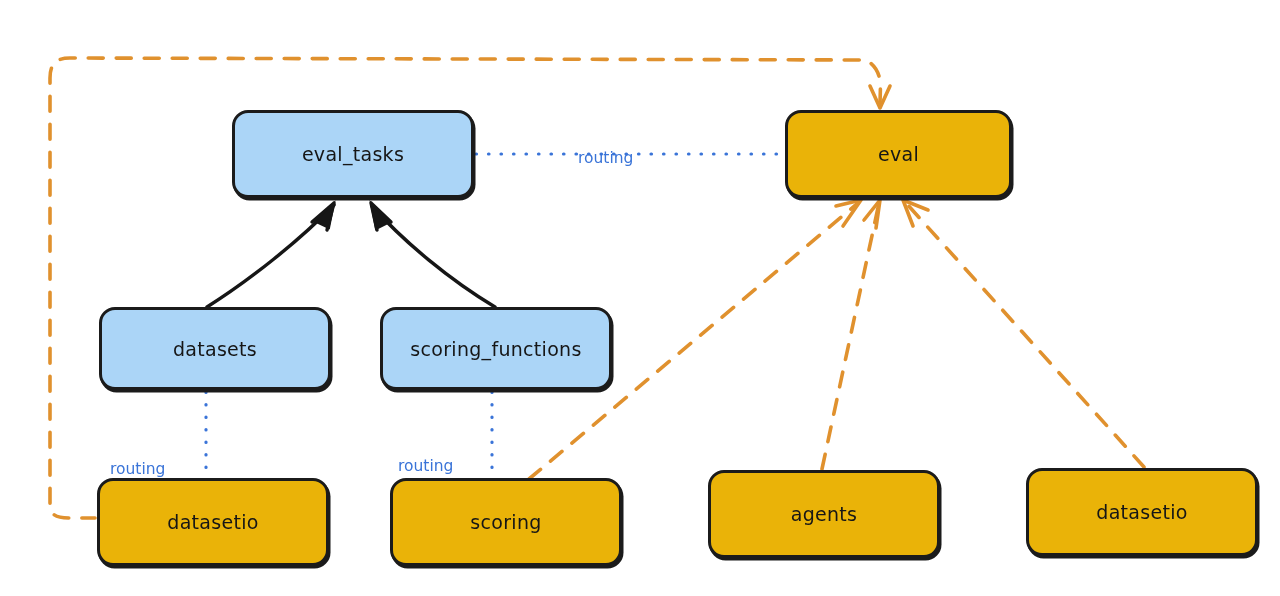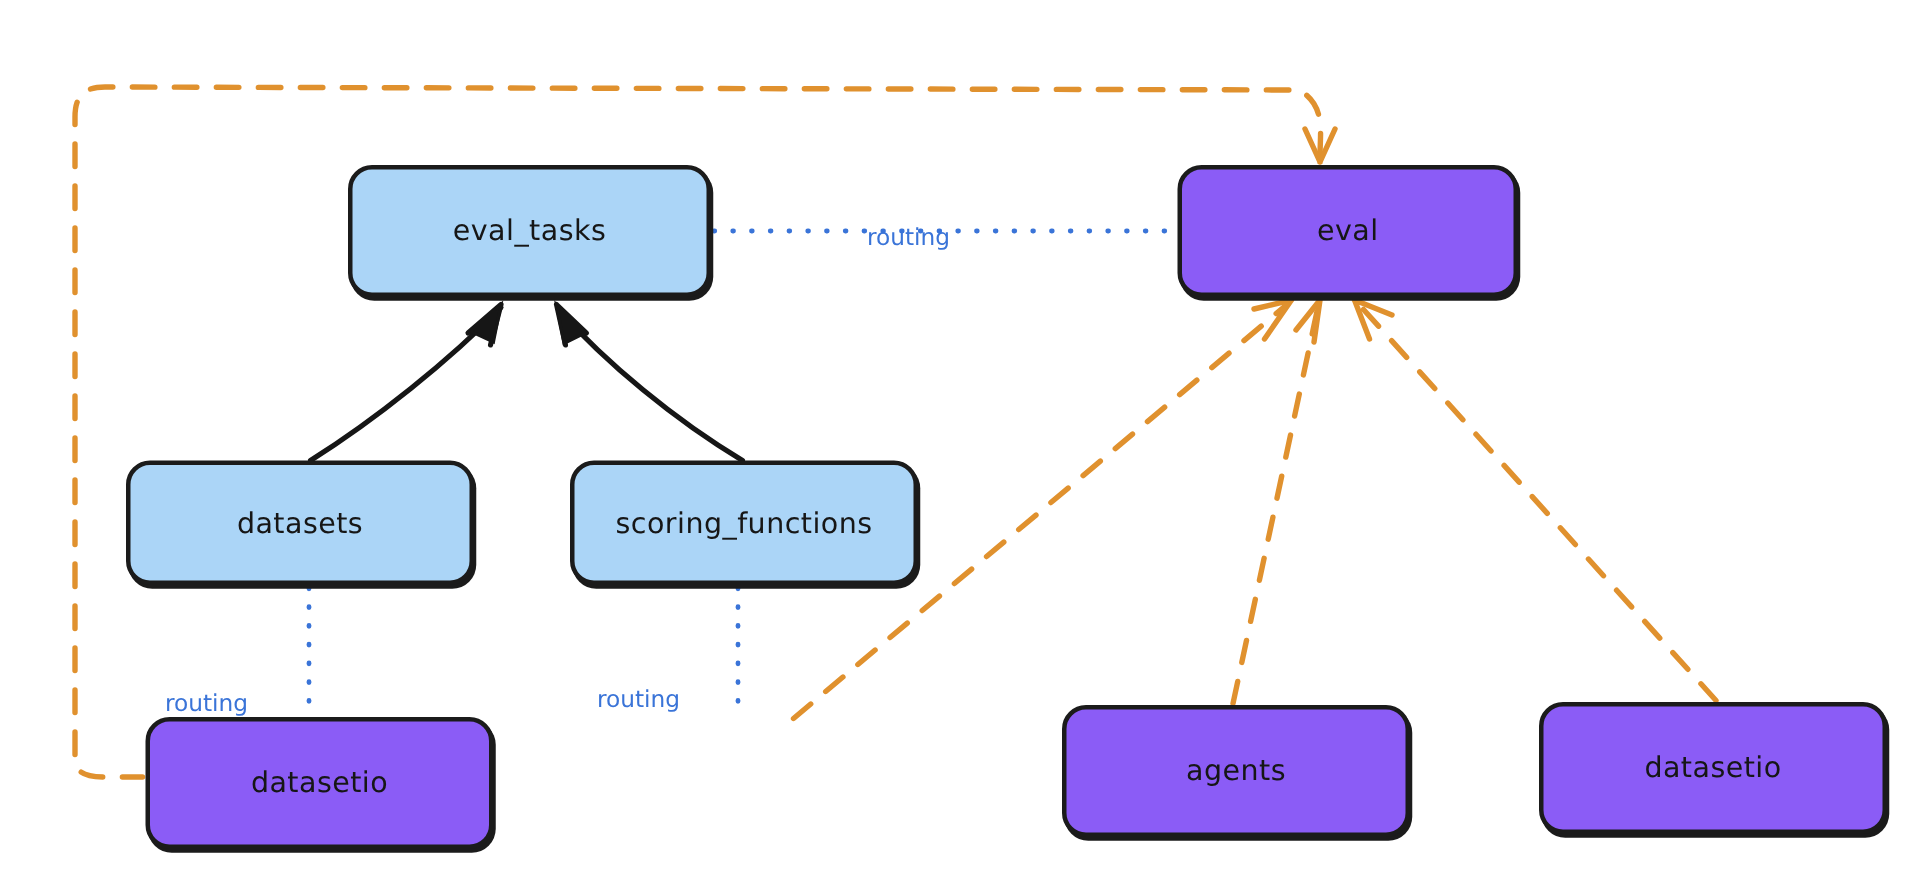--- a/index.html
+++ b/index.html
@@ -37,21 +37,21 @@
     border: 3px solid #1b1b1b;
     border-radius: 16px;
     color: #161616;
     font-family: "DejaVu Sans", sans-serif;
     font-size: 19px;
     letter-spacing: 0.3px;
     text-align: center;
     box-shadow: 1.5px 2.5px 0 0 #1b1b1b;
   }
   .node.blue { background: #abd5f7; }
-  .node.green { background: #8b5cf6; }
+  .node.green { background: #eab308; }
   .node-label {
     display: block;
     padding: 0 8px;
     white-space: nowrap;
   }
   .edge-label {
     position: absolute;
     color: #3a74d8;
     font-family: "DejaVu Sans", sans-serif;
     font-size: 15.5px;
@@ -112,32 +112,35 @@
   </svg>
 
   <div class="node blue" style="left:232px; top:110px; width:242px; height:88px;">
     <span class="node-label">eval_tasks</span>
   </div>
 
   <div class="node green" style="left:785px; top:110px; width:227px; height:88px;">
     <span class="node-label">eval</span>
   </div>
 
-  <div class="node blue" style="left:84px; top:307px; width:232px; height:83px;">
+  <div class="node blue" style="left:99px; top:307px; width:232px; height:83px;">
     <span class="node-label">datasets</span>
   </div>
 
   <div class="node blue" style="left:380px; top:307px; width:232px; height:83px;text-align:right;">
     <span class="node-label">scoring_functions</span>
   </div>
 
   <div class="node green" style="left:97px; top:478px; width:232px; height:88px;">
     <span class="node-label">datasetio</span>
   </div>
 
+  <div class="node green" style="left:390px; top:478px; width:232px; height:88px;">
+    <span class="node-label">scoring</span>
+  </div>
 
   <div class="node green" style="left:708px; top:470px; width:232px; height:88px;text-align:center;">
     <span class="node-label">agents</span>
   </div>
 
   <div class="node green" style="left:1026px; top:468px; width:232px; height:88px;">
     <span class="node-label">datasetio</span>
   </div>
 
   <span class="edge-label" style="left:578px; top:113px;">routing</span>

